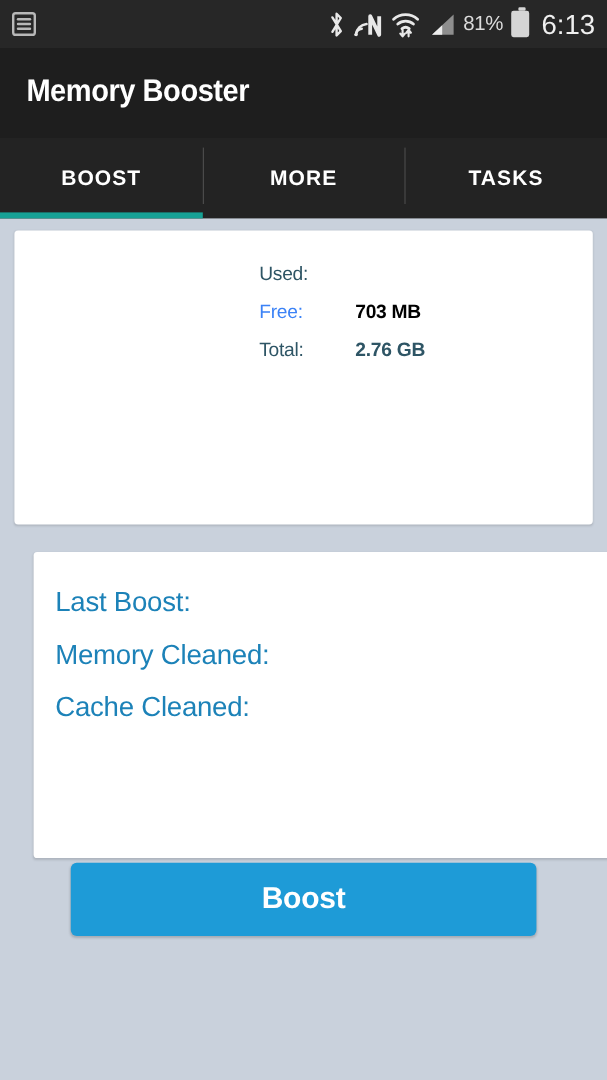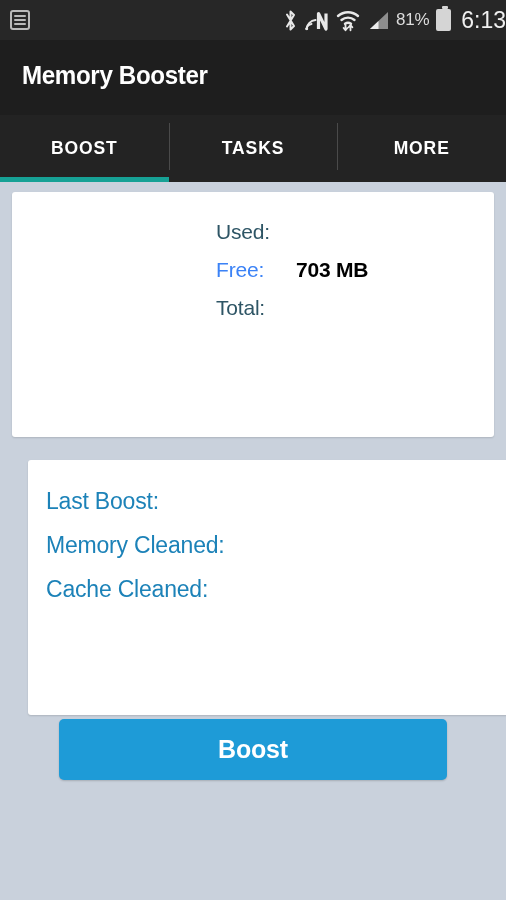--- a/index.html
+++ b/index.html
@@ -11,21 +11,21 @@
   }
   #screen { position:relative; width:506px; height:900px; background:#c9d1dc; }
 
   
   .statusbar {
     position:absolute; top:0; left:0; width:506px; height:40px;
     background:#272727; display:flex; align-items:center;
   }
   .sb-left { padding-left:10px; display:flex; align-items:center; }
   .sb-right {
-    margin-left:auto; 
+    margin-left:auto; padding-right:10px;
     display:flex; align-items:center; gap:7px;
   }
   .notif-icon {
     width:20px; height:20px; border:2px solid #b8b8b8; border-radius:3px;
     display:flex; flex-direction:column; justify-content:center; gap:2px;
     padding:2px 2px;
   }
   .notif-icon i {
     display:block; height:2px; background:#b8b8b8; width:100%;
     border-radius:1px;
@@ -93,21 +93,21 @@
   .donut-label {
     position:absolute; left:0; top:0; width:176px; height:176px;
     display:flex; align-items:center; justify-content:center;
     color:#29abe2; font-size:37px; letter-spacing:-0.5px;
   }
 
   
   .stats { position:absolute; left:204px; top:28px; }
   .stat-row {
     display:flex; align-items:baseline; margin-bottom:14px;
-    font-size:21px; letter-spacing:-0.2px;
+    font-size:16px; letter-spacing:-0.2px;
   }
   .stat-label { color:#2e5565; min-width:74px; }
   .stat-value { color:#2e5565; font-weight:bold; margin-left:6px; }
   .stat-row.free .stat-label { color:#3b82f6; }
   .stat-row.free .stat-value { color:#000000; }
 
   
   .info-list { position:absolute; left:18px; top:28px; width:444px; }
   .info-row {
     display:flex; align-items:baseline; margin-bottom:17px;
@@ -177,39 +177,40 @@
   <div class="appbar">
     <div class="app-title">Memory Booster</div>
   </div>
 
   <div class="tabbar">
     <div class="tab">
       <span>BOOST</span>
       <span class="tab-underline"></span>
     </div>
     <div class="tab">
+      <span>MORE</span>
+    </div>
+    <div class="tab">
       <span>TASKS</span>
-    </div>
-    <div class="tab">
-      <span>MORE</span>
     </div>
   </div>
 
   <div class="card" id="card-memory">
 
     <div class="stats">
       <div class="stat-row">
         <span class="stat-label">Used:</span>
       </div>
       <div class="stat-row free">
         <span class="stat-label">Free:</span>
         <span class="stat-value">703 MB</span>
       </div>
       <div class="stat-row">
         <span class="stat-label">Total:</span>
+        <span class="stat-value">2.76 GB</span>
       </div>
     </div>
   </div>
 
   <div class="card" id="card-boost-info">
     <div class="info-list">
       <div class="info-row">
         <span class="info-label">Last Boost:</span>
         <span class="info-value"></span>
       </div>

